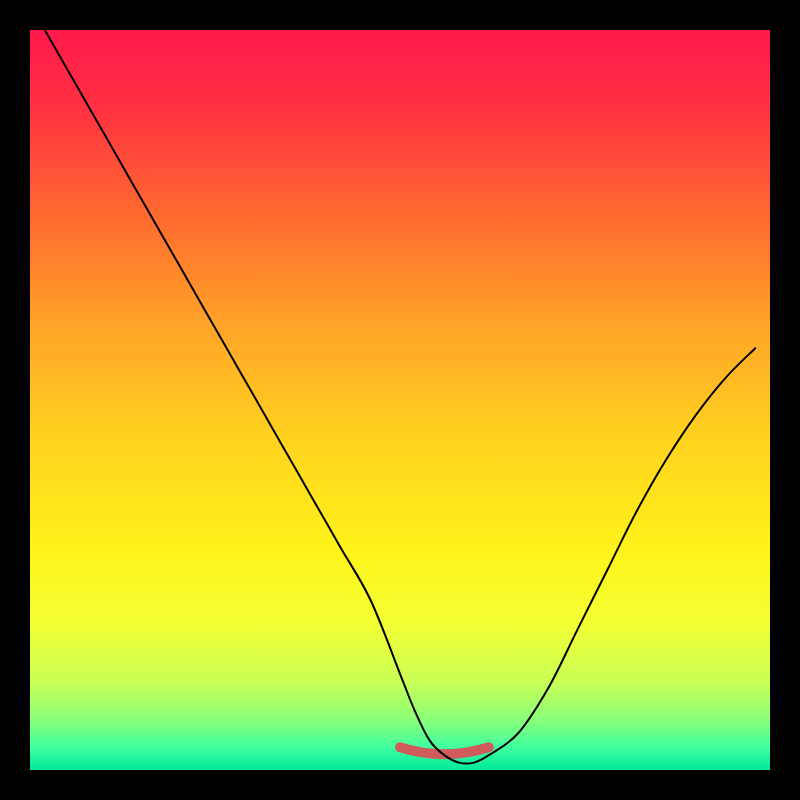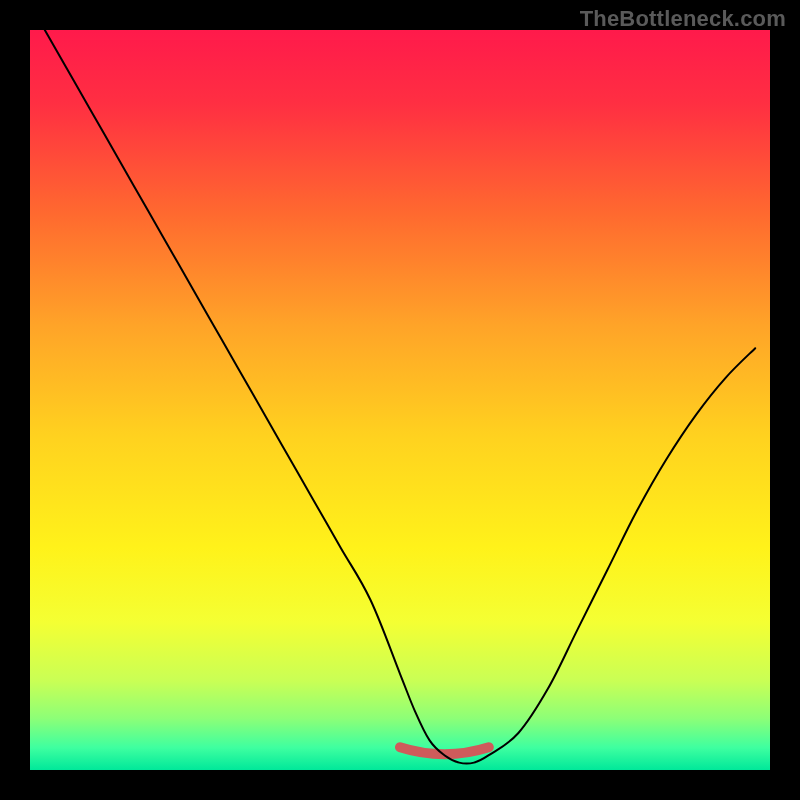--- a/index.html
+++ b/index.html
@@ -42,21 +42,20 @@
     font-weight: 600;
     letter-spacing: 0.2px;
     user-select: none;
   }
 </style>
 </head>
 <body>
 
 <div class="frame">
 
-  <div class="watermark">TheBottleneck.com</div>
 
   <div class="plot-area">
 
     <svg class="gradient-bg" viewBox="0 0 740 740" preserveAspectRatio="none">
       <defs>
         <linearGradient id="bg-grad" x1="0" y1="0" x2="0" y2="1">
             <stop offset="0.0%" stop-color="#ff1a4b"></stop>
             <stop offset="10.0%" stop-color="#ff2f42"></stop>
             <stop offset="25.0%" stop-color="#ff6a2f"></stop>
             <stop offset="40.0%" stop-color="#ffa428"></stop>

